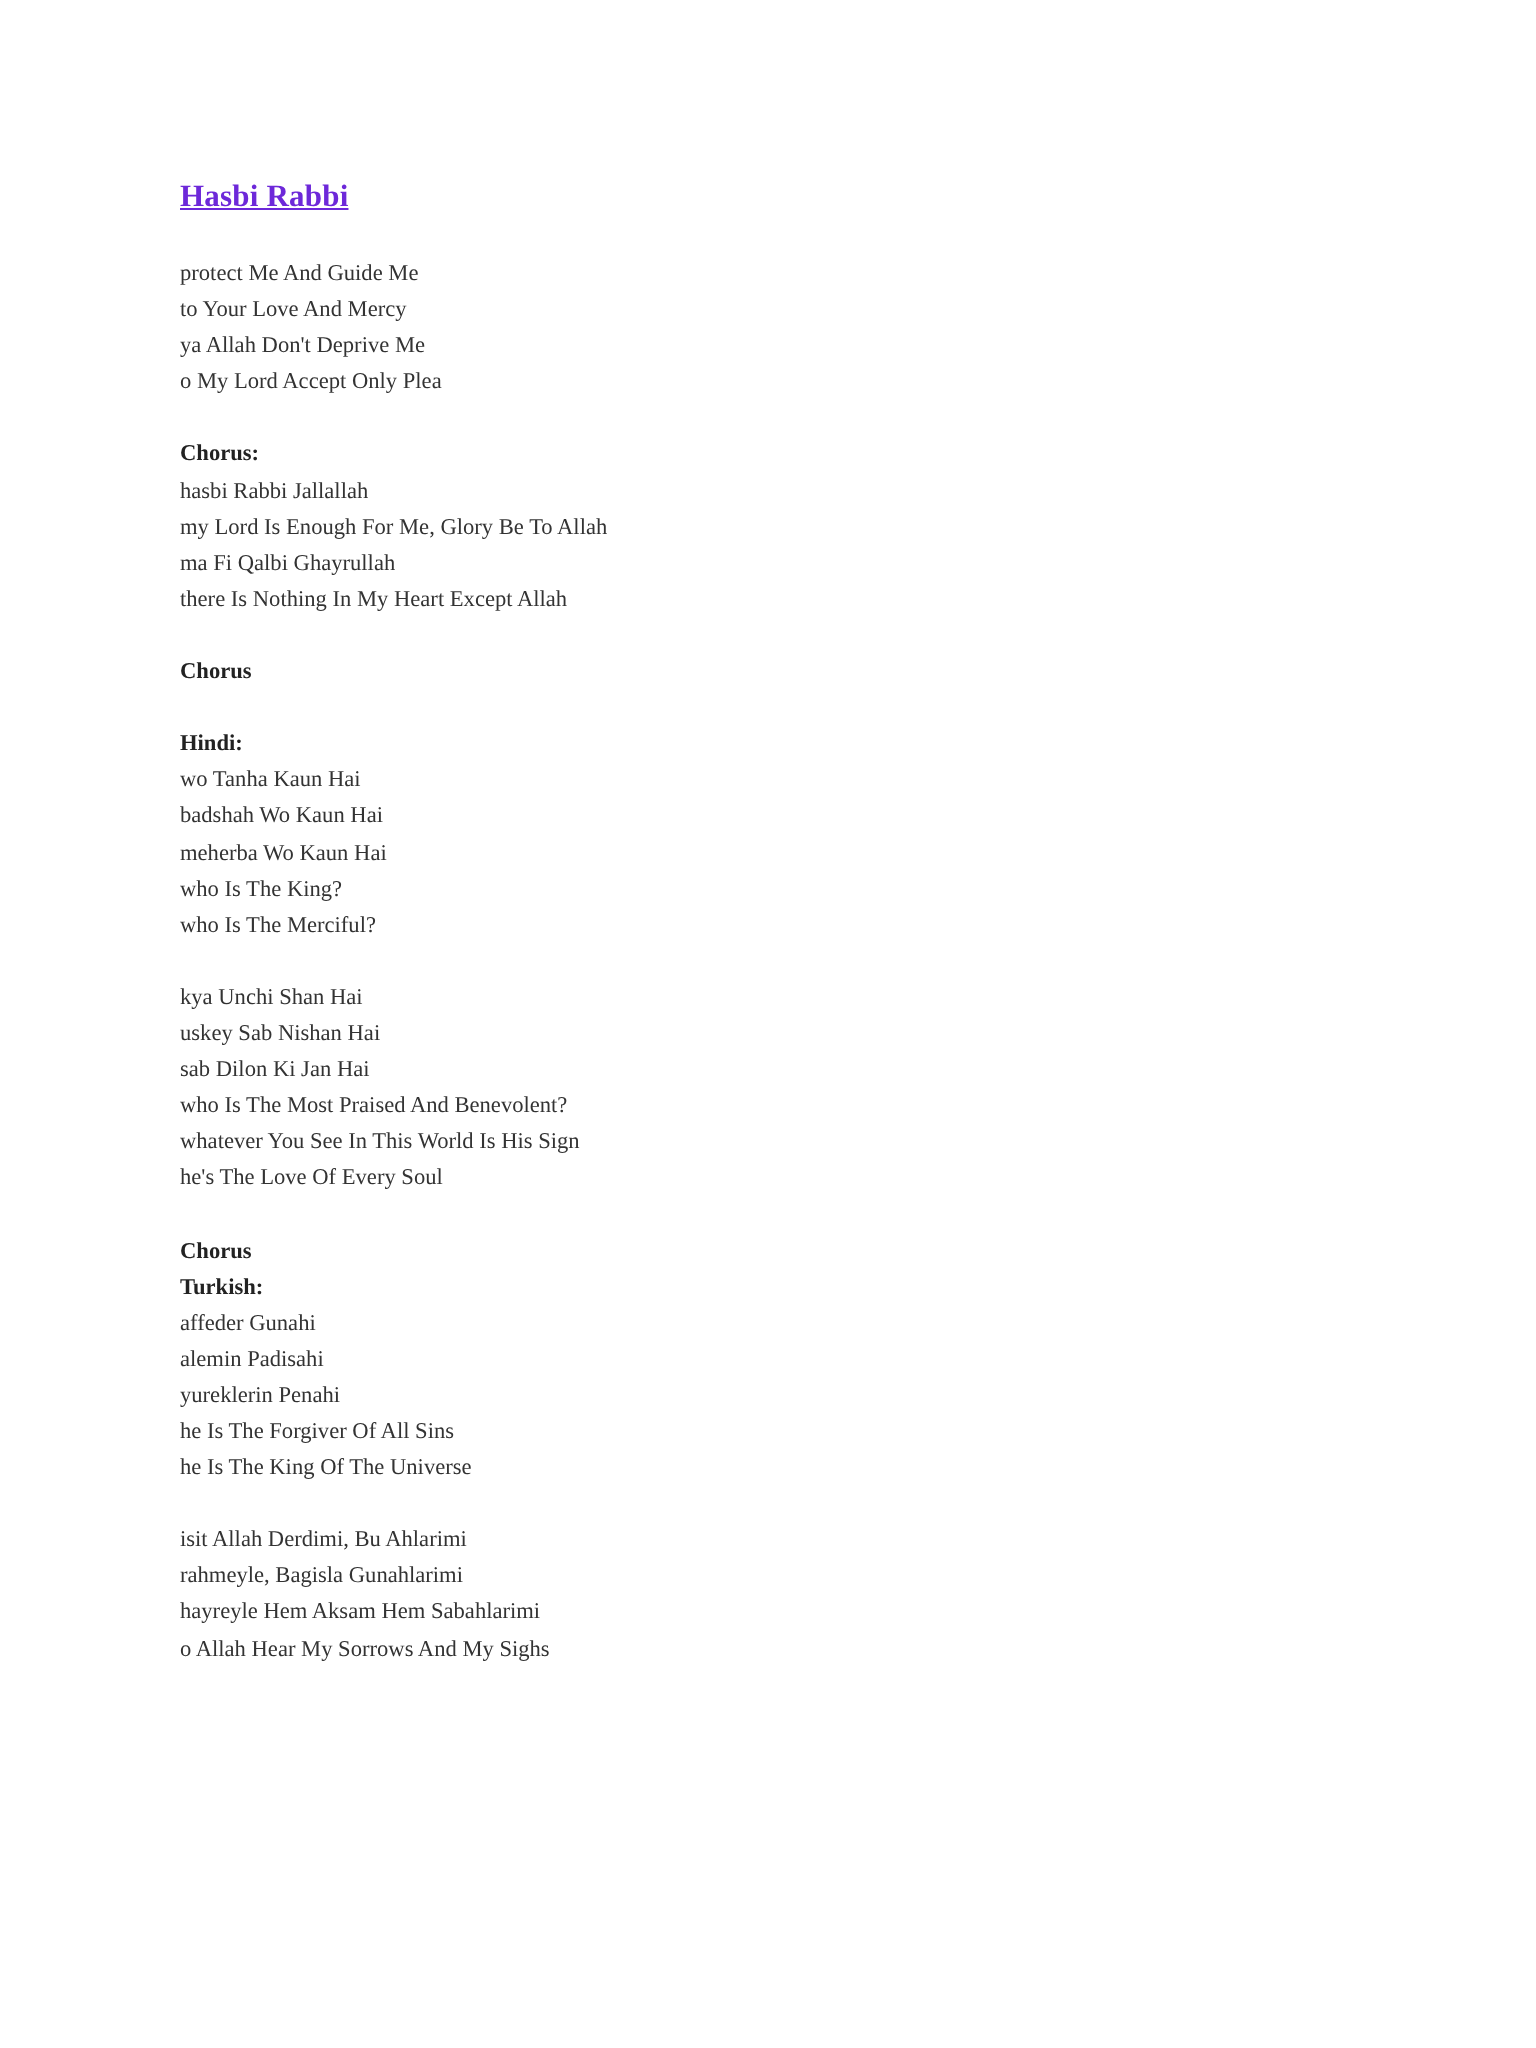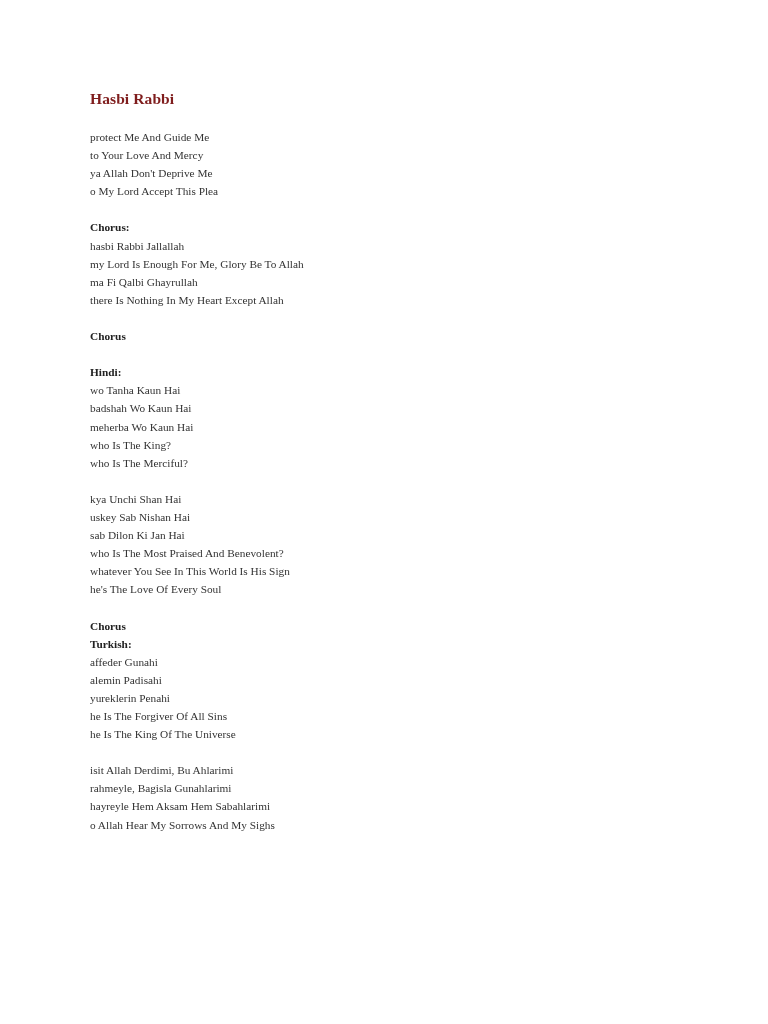--- a/index.html
+++ b/index.html
@@ -4,40 +4,40 @@
 <style>
   html, body { margin: 0; padding: 0; }
   body {
     width: 768px; height: 1024px; background: #ffffff; overflow: hidden;
     font-family: "DejaVu Serif", "Liberation Serif", serif;
   }
   .page { position: relative; width: 768px; height: 1024px; background: #fff; }
   .title {
     position: absolute; left: 90px; top: 90px;
     font-family: "Liberation Serif", "DejaVu Serif", serif;
-    font-weight: bold; font-size: 15.5px; color: #7f1d1d; letter-spacing: 0.1px;
+    font-weight: bold; font-size: 15.5px; color: #6d28d9; letter-spacing: 0.1px; text-decoration: underline;
   }
   .lines { position: absolute; left: 90px; top: 128px; }
   .line {
     font-family: "Liberation Serif", "DejaVu Serif", serif;
     font-size: 11.3px; line-height: 18.1px; height: 18.1px; color: #333333;
     white-space: nowrap;
   }
   .line.b { font-weight: bold; color: #222222; }
 </style>
 </head>
 <body>
 
 <div class="page">
   <div class="title">Hasbi Rabbi</div>
   <div class="lines" id="lines">
       <div class="line">protect Me And Guide Me</div>
       <div class="line">to Your Love And Mercy</div>
       <div class="line">ya Allah Don't Deprive Me</div>
-      <div class="line">o My Lord Accept This Plea</div>
+      <div class="line">o My Lord Accept Only Plea</div>
       <div class="line"></div>
       <div class="line b">Chorus:</div>
       <div class="line">hasbi Rabbi Jallallah</div>
       <div class="line">my Lord Is Enough For Me, Glory Be To Allah</div>
       <div class="line">ma Fi Qalbi Ghayrullah</div>
       <div class="line">there Is Nothing In My Heart Except Allah</div>
       <div class="line"></div>
       <div class="line b">Chorus</div>
       <div class="line"></div>
       <div class="line b">Hindi:</div>

